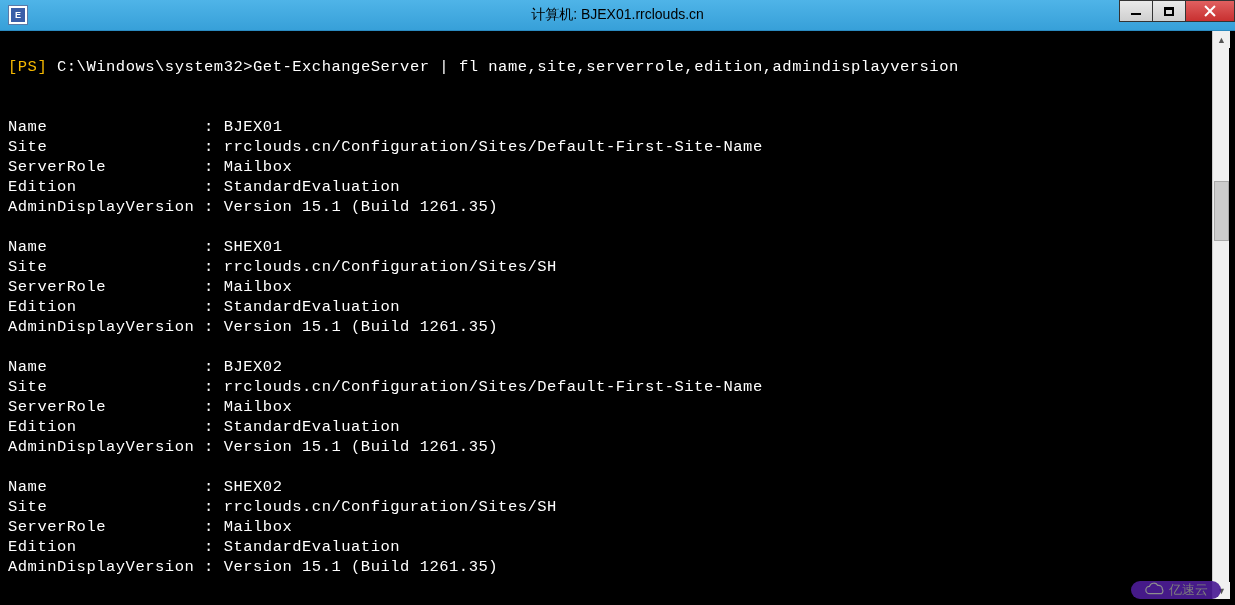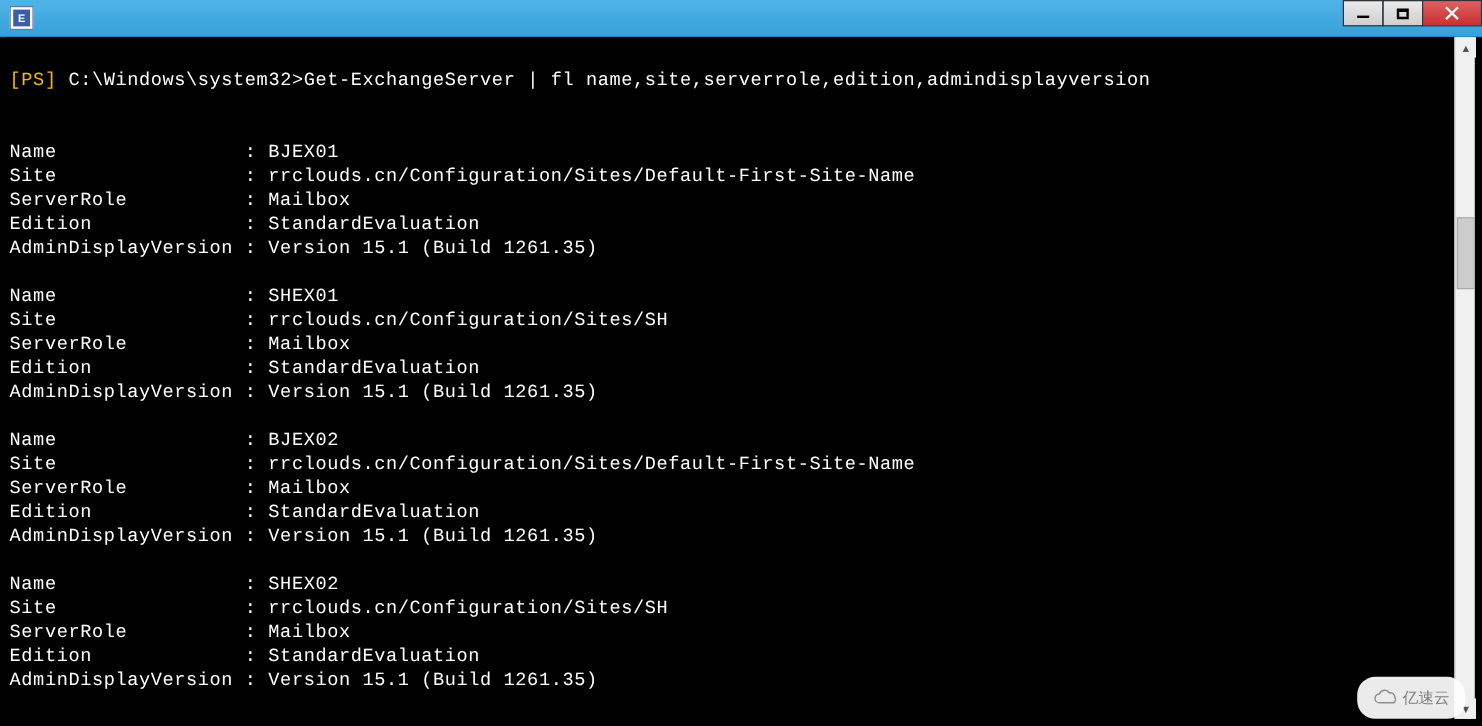--- a/index.html
+++ b/index.html
@@ -155,40 +155,41 @@
       left: 1px;
       height: 60px;
       background: #cdcdcd;
       border: 1px solid #aaa;
     }
     .watermark {
       position: absolute;
       right: 14px;
       bottom: 6px;
       width: 90px;
-      height: 35px;
-      background: #ffffff;
+      height: 18px;
+      background: #4c1d95;
       border-radius: 15px;
       display: flex;
       align-items: center;
       justify-content: center;
       font-size: 13px;
       color: #888;
       opacity: 0.92;
       gap:3px;
     }
     .watermark svg { width: 22px; height: 16px; }
   </style>
 </head>
 <body>
 
 <div class="titlebar">
   <div class="titlebar-icon">
     <div class="titlebar-icon-inner">E</div>
   </div>
+  <div class="titlebar-title">计算机: BJEX01.rrclouds.cn</div>
   <div class="window-controls">
     <div class="win-btn">
         <div class="min-shape"></div>
       </div>
     <div class="win-btn">
         <div class="max-shape"></div>
       </div>
     <div class="win-btn close">
         <div class="x-shape"></div>
       </div>

